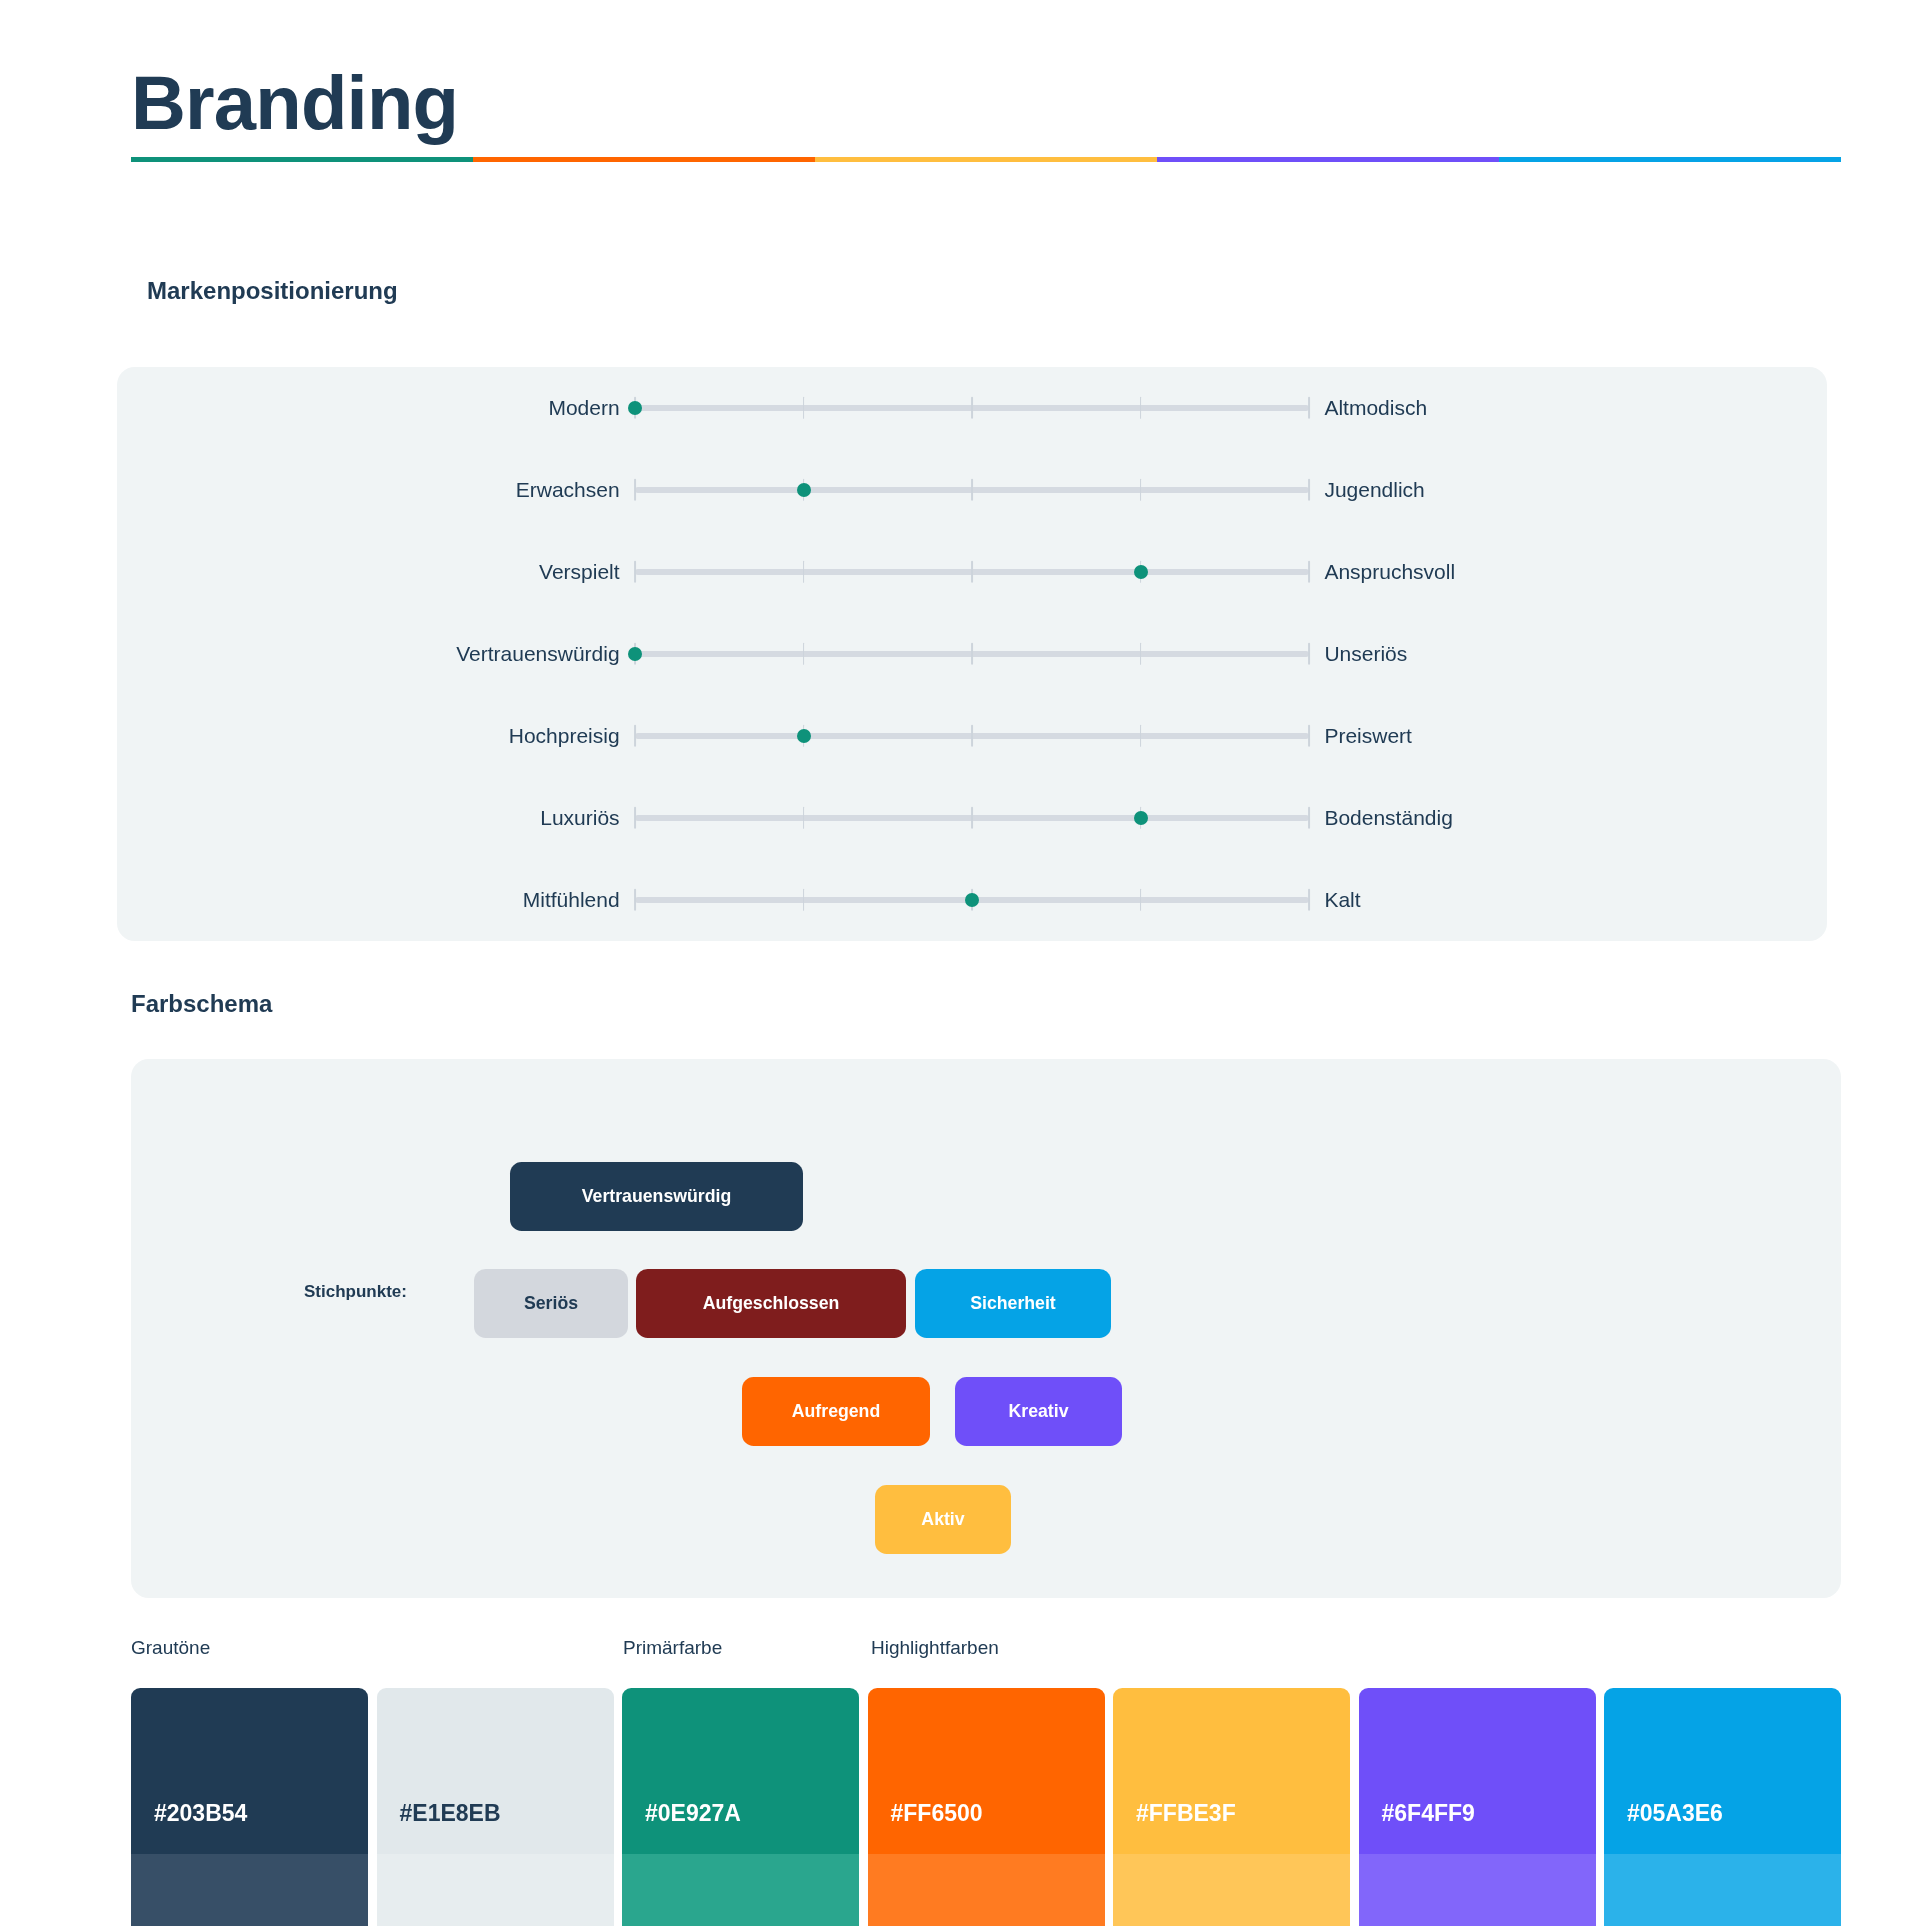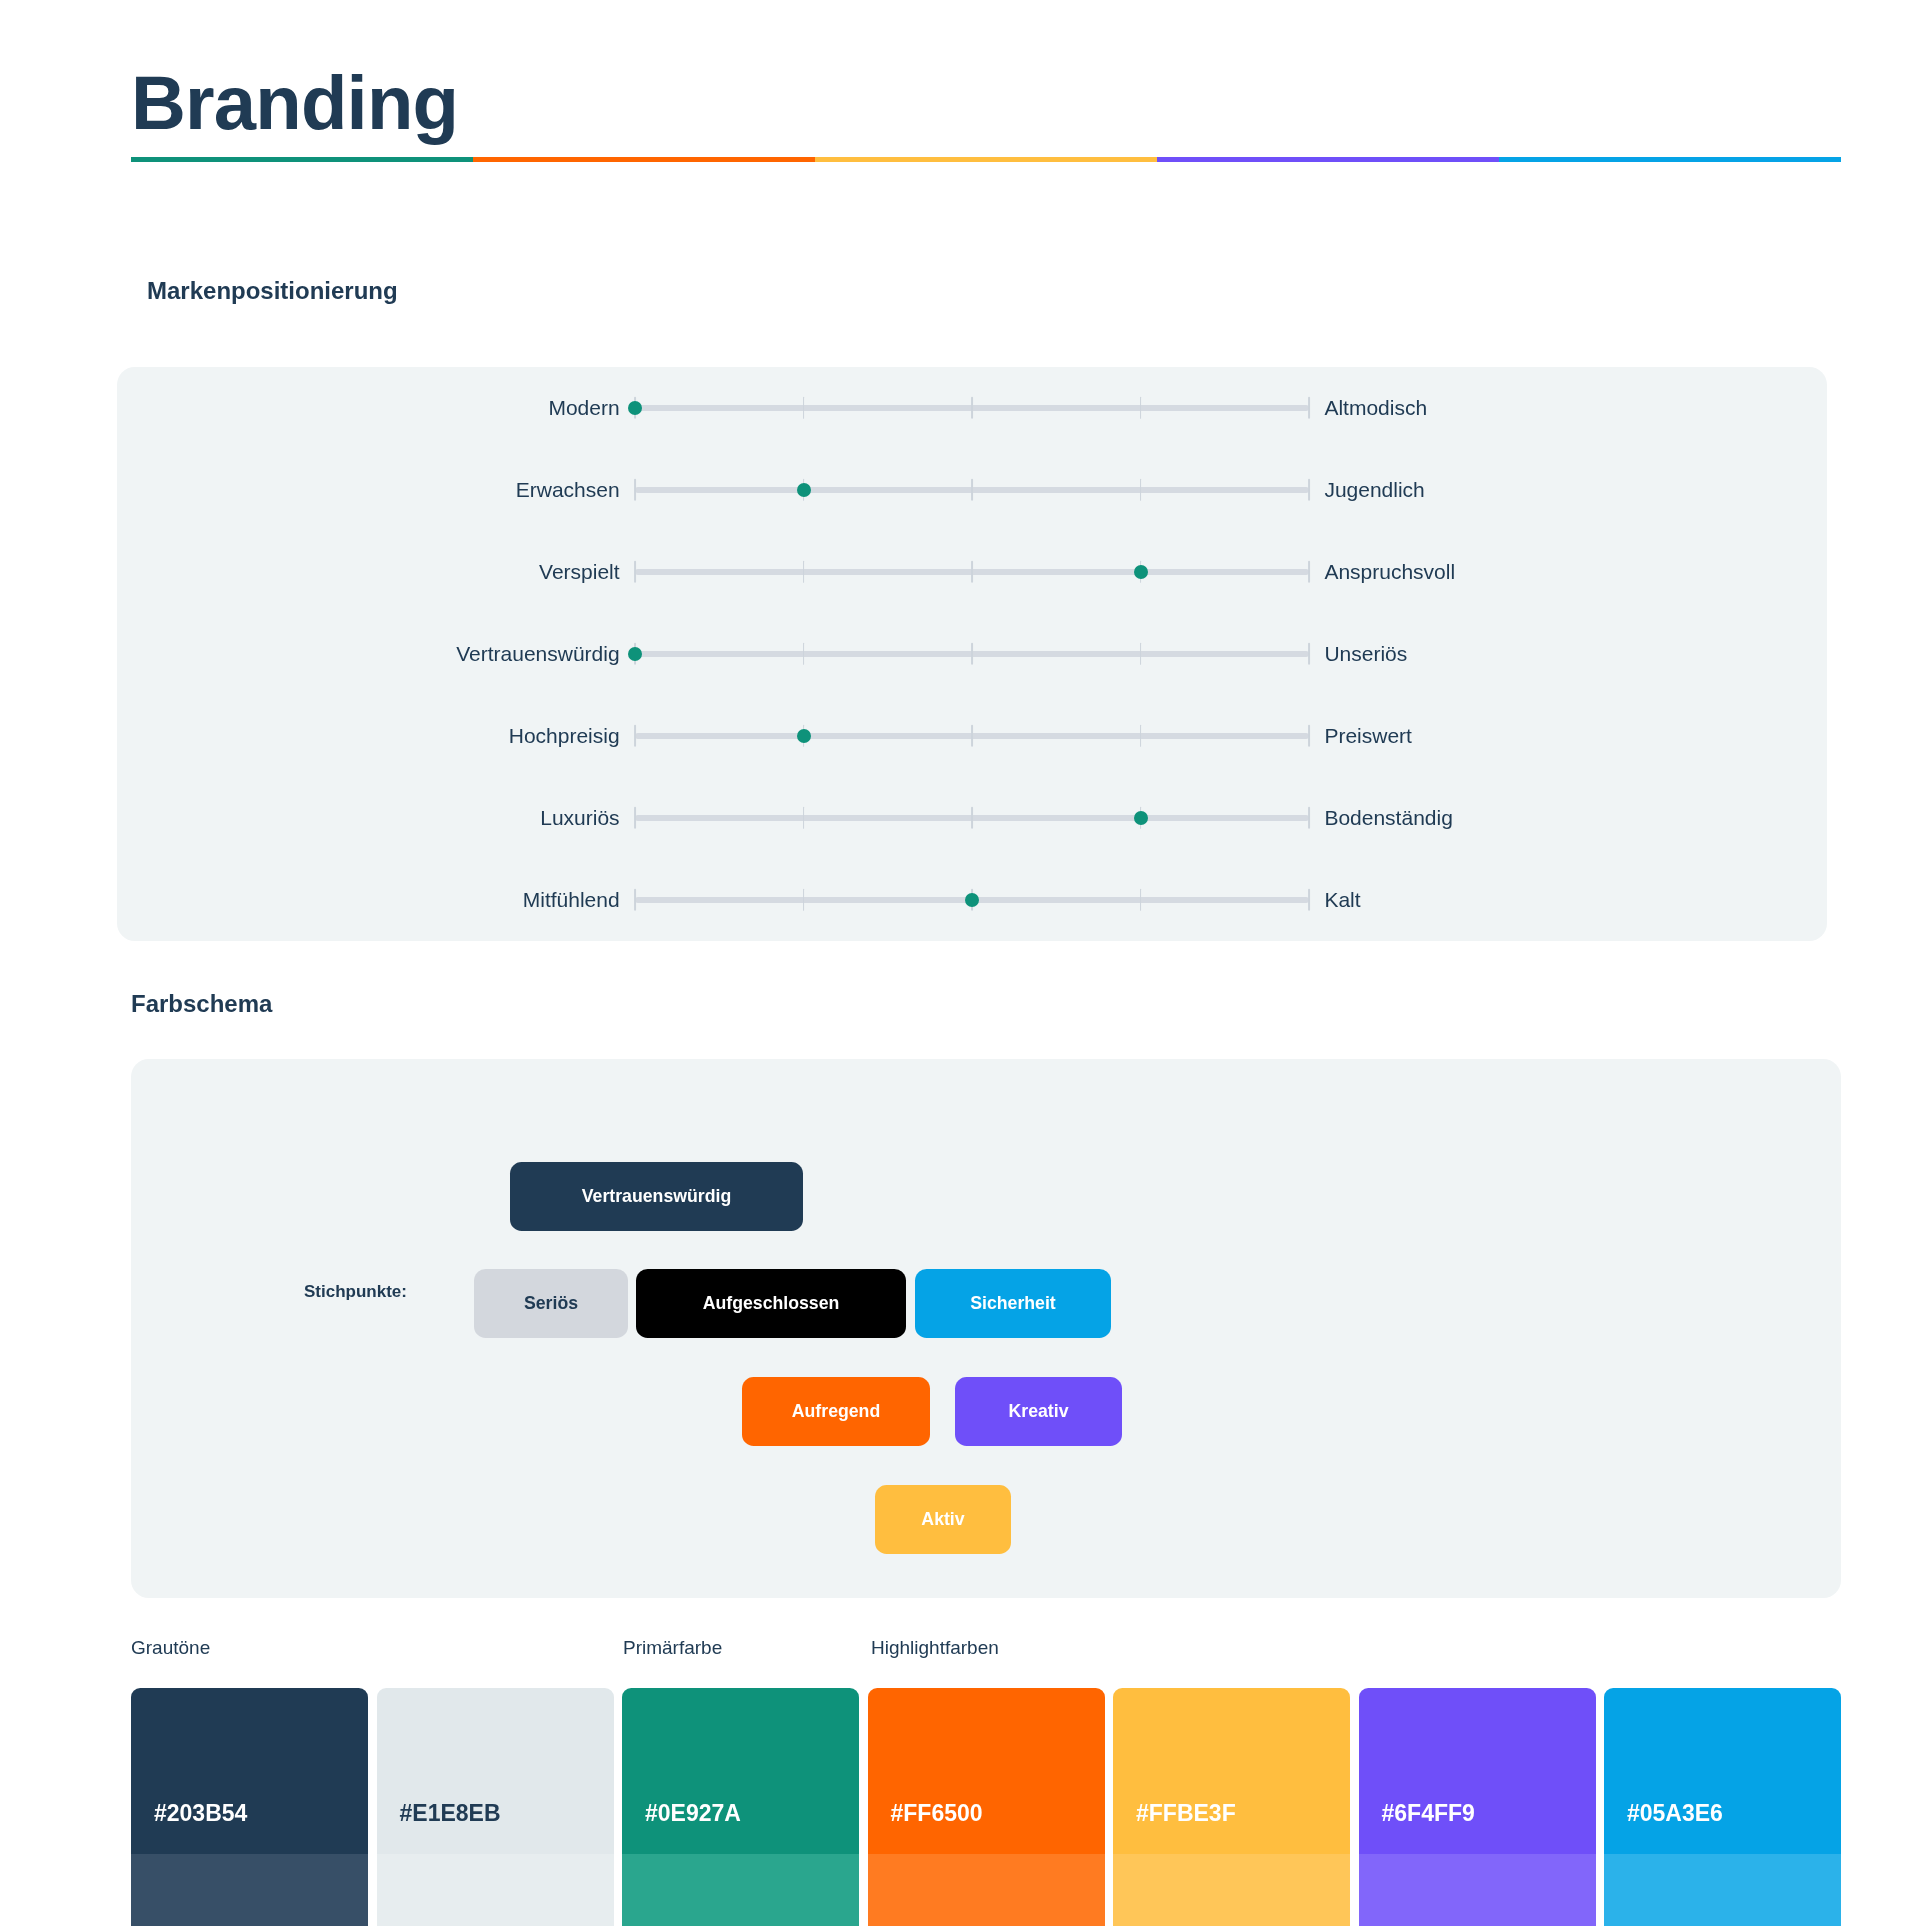--- a/index.html
+++ b/index.html
@@ -302,21 +302,21 @@
         <div class="slider-label-right">Bodenständig</div>
       </div>
     </div>
 
   <div class="section-heading" id="colorscheme-heading">Farbschema</div>
   <div class="card" id="colorscheme-card">
     <div class="kw-stack" id="kw-stack">
       <div class="kw-label">Stichpunkte:</div>
     <div class="kw-chip" style="left: 379px; top: 103px; width: 293px; background: rgb(32, 59, 84); color: rgb(255, 255, 255);">Vertrauenswürdig</div>
         <div class="kw-chip" style="left: 343px; top: 210px; width: 154px; background: rgb(211, 215, 221); color: rgb(32, 59, 84);">Seriös</div>
-        <div class="kw-chip" style="left: 505px; top: 210px; width: 270px; background: #000000; color: rgb(255, 255, 255);">Aufgeschlossen</div>
+        <div class="kw-chip" style="left: 505px; top: 210px; width: 270px; background: #7f1d1d; color: rgb(255, 255, 255);">Aufgeschlossen</div>
         <div class="kw-chip" style="left: 784px; top: 210px; width: 196px; background: rgb(5, 163, 230); color: rgb(255, 255, 255);">Sicherheit</div>
         <div class="kw-chip" style="left: 611px; top: 318px; width: 188px; background: rgb(255, 101, 0); color: rgb(255, 255, 255);">Aufregend</div>
         <div class="kw-chip" style="left: 824px; top: 318px; width: 167px; background: rgb(111, 79, 249); color: rgb(255, 255, 255);">Kreativ</div>
         <div class="kw-chip" style="left: 744px; top: 426px; width: 136px; background: rgb(255, 190, 63); color: rgb(255, 255, 255);">Aktiv</div>
       </div>
   </div>
 
   <div id="palette-block">
     <div class="palette-labels" id="palette-labels">
         <div class="palette-label" style="left: 0px;">Grautöne</div>

